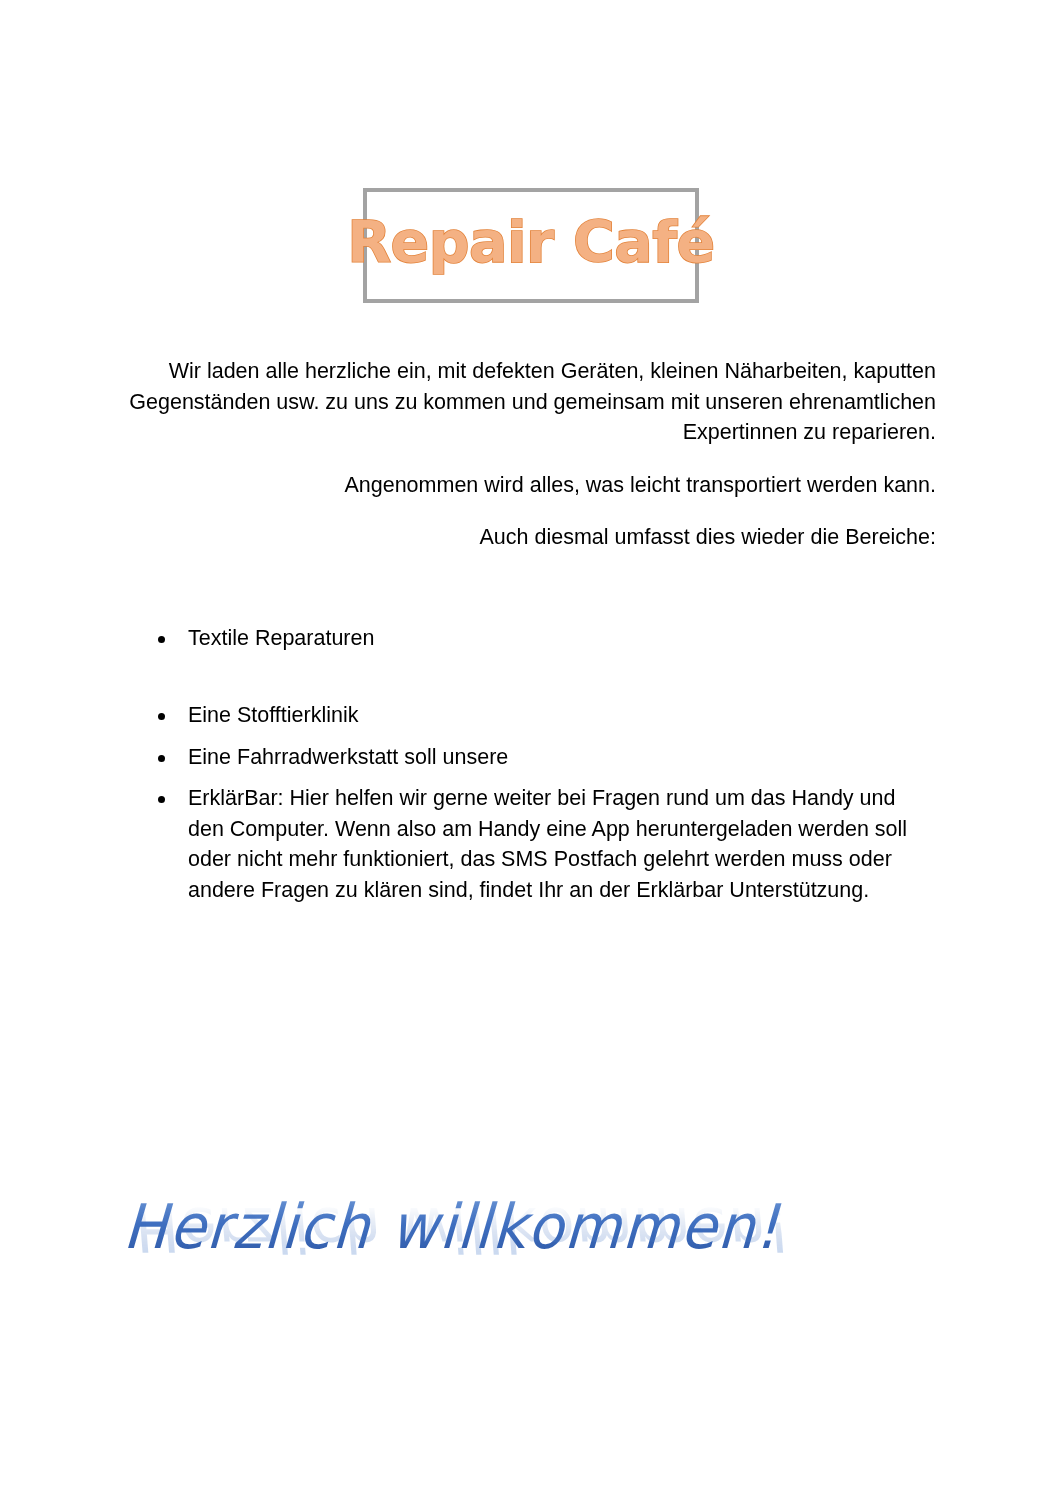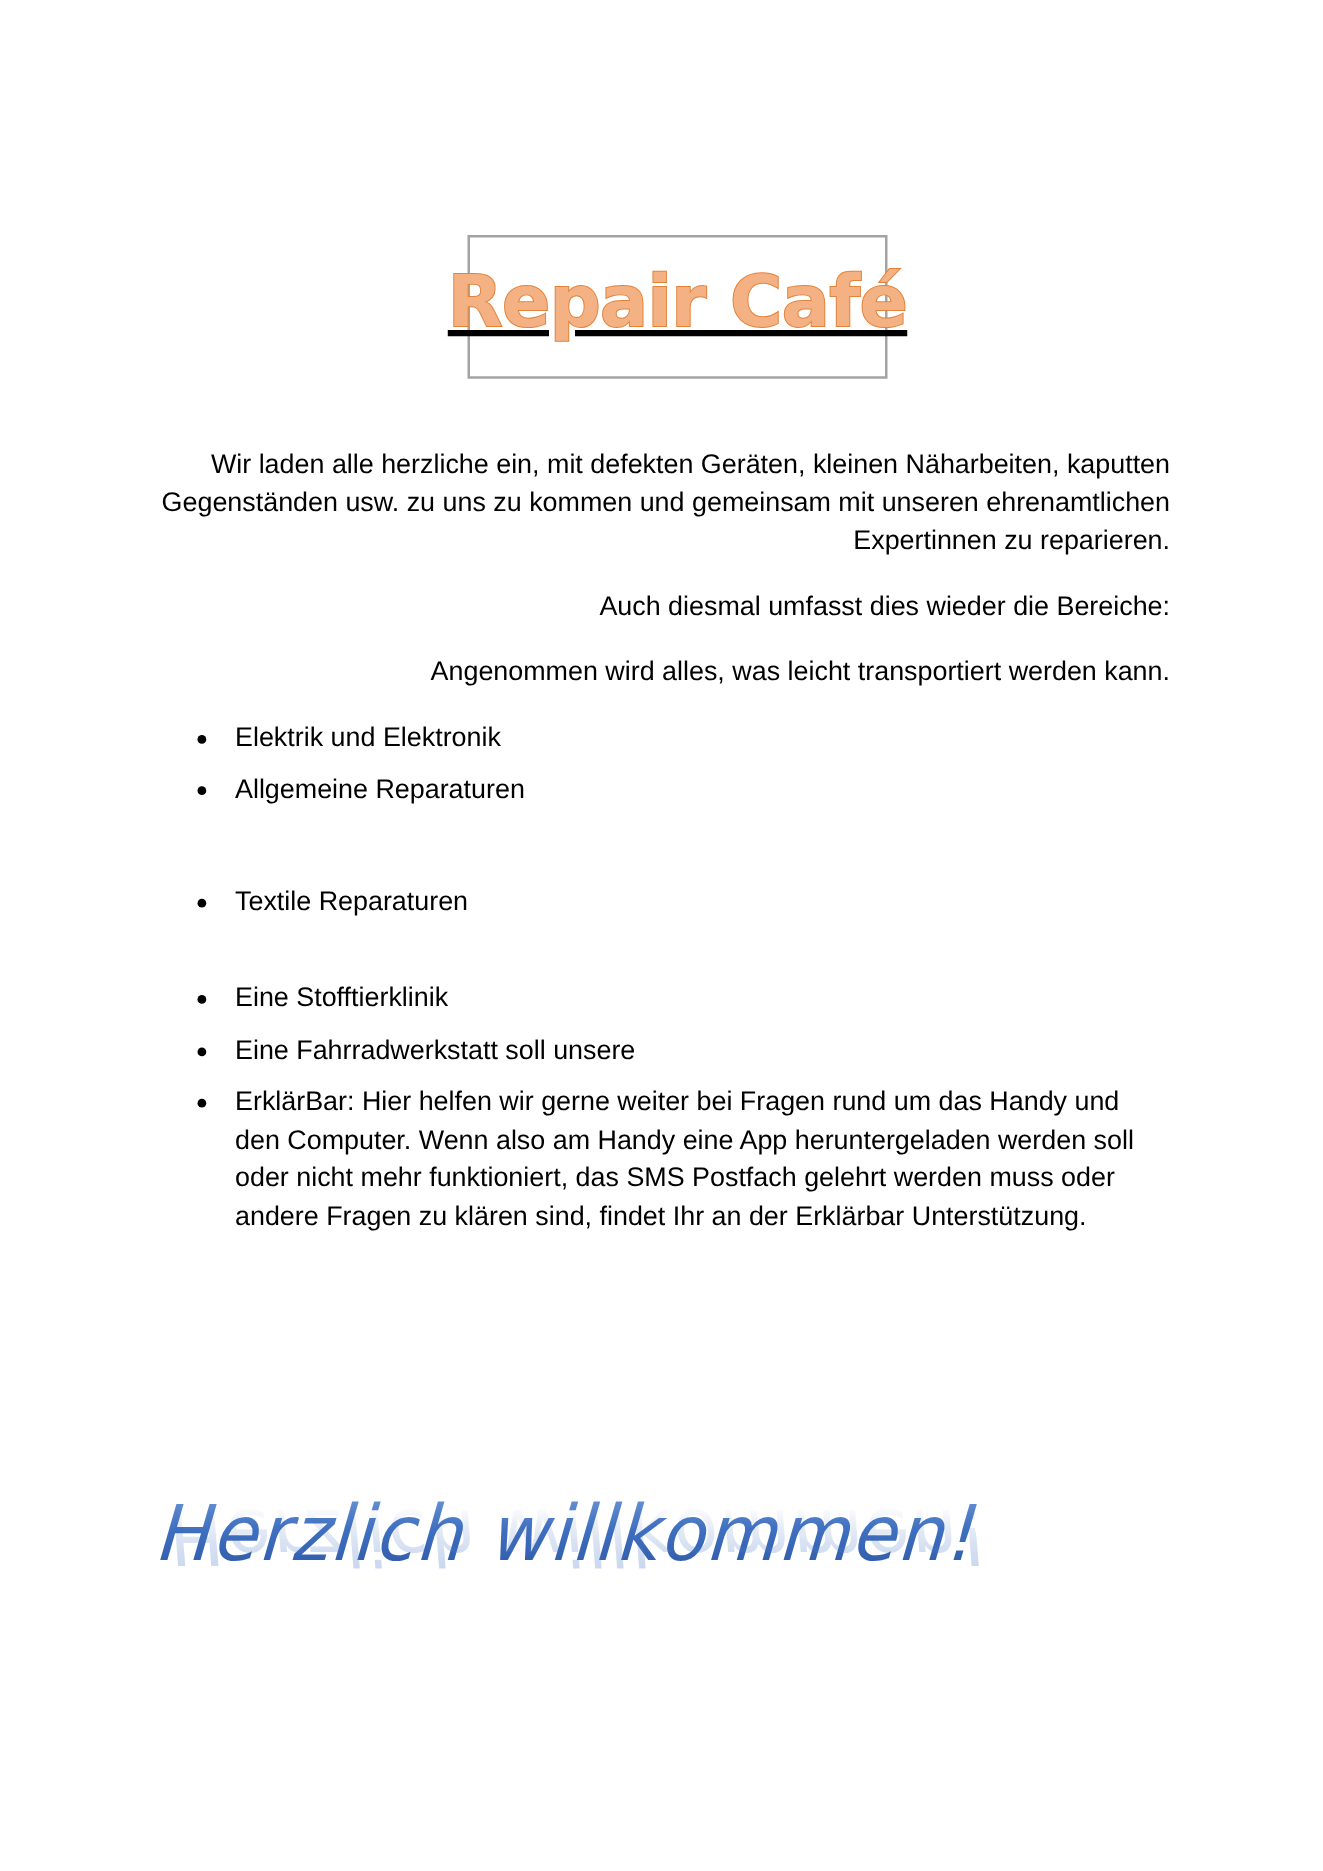--- a/index.html
+++ b/index.html
@@ -16,31 +16,30 @@
     background: #ffffff;
     overflow: hidden;
     font-family: "Liberation Sans", "DejaVu Sans", sans-serif;
     color: #000000;
     -webkit-font-smoothing: antialiased;
   }
 
   
   .title-box {
     position: absolute;
-    left: 374px;
+    left: 363px;
     top: 188px;
     width: 336px;
     height: 115px;
-    border: 2px solid #a3a3a3;
+    border: 4px solid #a3a3a3;
     background: #ffffff;
     box-sizing: border-box;
     display: flex;
     align-items: center;
     justify-content: center;
-    text-decoration: underline;
   }
 
   .title-text {
     font-family: "DejaVu Sans", "Liberation Sans", sans-serif;
     font-weight: bold;
     font-size: 57px;
     line-height: 1;
     letter-spacing: -0.5px;
     color: #f4b183;
     -webkit-text-stroke: 1.6px #e3833a;
@@ -157,34 +156,24 @@
 <div class="page">
 
   <div class="title-box">
     <div class="title-text">Repair Café</div>
   </div>
 
   <div class="content">
 
     <p class="para">Wir laden alle herzliche ein, mit defekten Geräten, kleinen Näharbeiten, kaputten Gegenständen usw. zu uns zu kommen und gemeinsam mit unseren ehrenamtlichen Expertinnen zu reparieren.</p>
 
+    <p class="para">Angenommen wird alles, was leicht transportiert werden kann.</p>
+
     <p class="para">Auch diesmal umfasst dies wieder die Bereiche:</p>
 
-    <p class="para">Angenommen wird alles, was leicht transportiert werden kann.</p>
-
-    <ul class="bullets">
-      <li>
-        <span class="bullet-dot"></span>
-        <span>Elektrik und Elektronik</span>
-      </li>
-      <li>
-        <span class="bullet-dot"></span>
-        <span>Allgemeine Reparaturen</span>
-      </li>
-    </ul>
 
     <div class="list-gap"></div>
 
     <ul class="bullets">
       <li>
         <span class="bullet-dot"></span>
         <span>Textile Reparaturen</span>
       </li>
     </ul>
 

